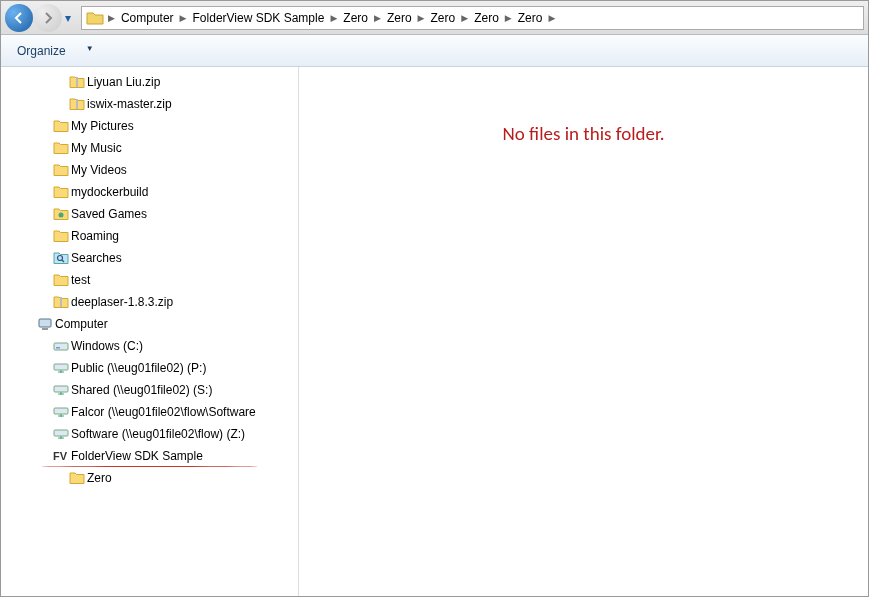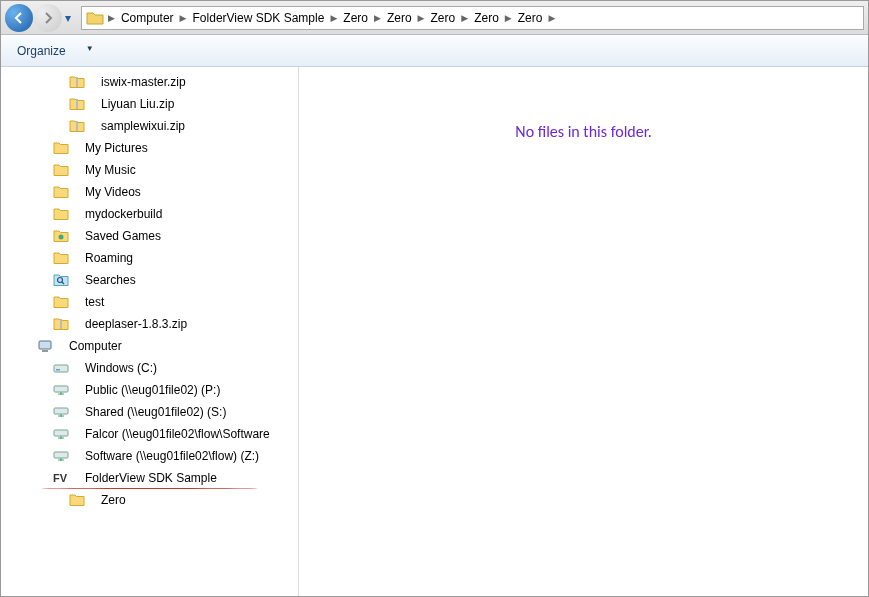--- a/index.html
+++ b/index.html
@@ -16,24 +16,24 @@
 .toolbar { height: 32px; background: linear-gradient(#fafdff, #e6eef7); border-bottom: 1px solid #c8d3e0; display: flex; align-items: center; padding: 0 10px; }
 .toolbar-btn { color: #1b3f66; padding: 4px 6px; cursor: pointer; display: flex; align-items: flex-start; gap: 20px; }
 .dd-arrow { font-size: 8px; }
 .content { display: flex; height: calc(100% - 66px); }
 .sidebar { width: 298px; overflow-y: auto; border-right: 1px solid #ddd; position: relative; }
 .sidebar::-webkit-scrollbar { width: 17px; }
 .sidebar::-webkit-scrollbar-track { background: #f0f0f0; }
 .sidebar::-webkit-scrollbar-thumb { background: #c1c1c1; border: 1px solid #aaa; }
 .tree { padding: 4px 0; }
 .tree-item { display: flex; align-items: center; height: 22px; padding-left: var(--indent, 52px); cursor: pointer; white-space: nowrap; overflow: hidden; }
-.tree-item .ico { width: 16px; height: 16px; margin-right: 16px; flex-shrink: 0; display: flex; align-items: center; justify-content: center; }
+.tree-item .ico { width: 16px; height: 16px; margin-right: 2px; flex-shrink: 0; display: flex; align-items: center; justify-content: center; }
 .tree-item .lbl { color: #000; }
 .main { flex: 1; display: flex; justify-content: center; padding-top: 55px; }
-.empty-msg { font-size: 16px; color: #6d28d9; font-family: Calibri, sans-serif; }
+.empty-msg { font-size: 19px; color: #b91c1c; font-family: Calibri, sans-serif; }
 .underline-red { position: relative; }
 .underline-red::after { content: ""; position: absolute; left: 40px; right: 40px; bottom: -1px; height: 2px; background: #c0392b; border-radius: 50%; }
 svg { display: block; }
 </style>
 </head>
 <body>
 
 <div class="nav-bar">
   <div class="nav-btn nav-back">
     <svg width="14" height="14" viewBox="0 0 14 14">
@@ -82,39 +82,30 @@
 <div class="content">
   <div class="sidebar">
     <div class="tree" id="tree-container">
         <div class="tree-item" style="--indent: 68px;">
           <span class="ico">
             <svg width="16" height="16" viewBox="0 0 16 16">
               <path d="M1 3 h5 l1.5 1.5 H15 v9 H1 z" fill="#f9d97a" stroke="#d4a92f"></path>
               <rect x="7" y="3" width="2" height="10" fill="#bbb"></rect>
             </svg>
           </span>
+          <span class="lbl">Liyuan Liu.zip</span>
+        </div>
+        <div class="tree-item" style="--indent: 68px;">
+          <span class="ico">
+            <svg width="16" height="16" viewBox="0 0 16 16">
+              <path d="M1 3 h5 l1.5 1.5 H15 v9 H1 z" fill="#f9d97a" stroke="#d4a92f"></path>
+              <rect x="7" y="3" width="2" height="10" fill="#bbb"></rect>
+            </svg>
+          </span>
           <span class="lbl">iswix-master.zip</span>
-        </div>
-        <div class="tree-item" style="--indent: 68px;">
-          <span class="ico">
-            <svg width="16" height="16" viewBox="0 0 16 16">
-              <path d="M1 3 h5 l1.5 1.5 H15 v9 H1 z" fill="#f9d97a" stroke="#d4a92f"></path>
-              <rect x="7" y="3" width="2" height="10" fill="#bbb"></rect>
-            </svg>
-          </span>
-          <span class="lbl">Liyuan Liu.zip</span>
-        </div>
-        <div class="tree-item" style="--indent: 68px;">
-          <span class="ico">
-            <svg width="16" height="16" viewBox="0 0 16 16">
-              <path d="M1 3 h5 l1.5 1.5 H15 v9 H1 z" fill="#f9d97a" stroke="#d4a92f"></path>
-              <rect x="7" y="3" width="2" height="10" fill="#bbb"></rect>
-            </svg>
-          </span>
-          <span class="lbl">samplewixui.zip</span>
         </div>
         <div class="tree-item" style="--indent: 52px;">
           <span class="ico">
             <svg width="16" height="16" viewBox="0 0 16 16">
               <path d="M1 3 h5 l1.5 1.5 H15 v9 H1 z" fill="#f9d97a" stroke="#d4a92f"></path>
             </svg>
           </span>
           <span class="lbl">My Pictures</span>
         </div>
         <div class="tree-item" style="--indent: 52px;">

